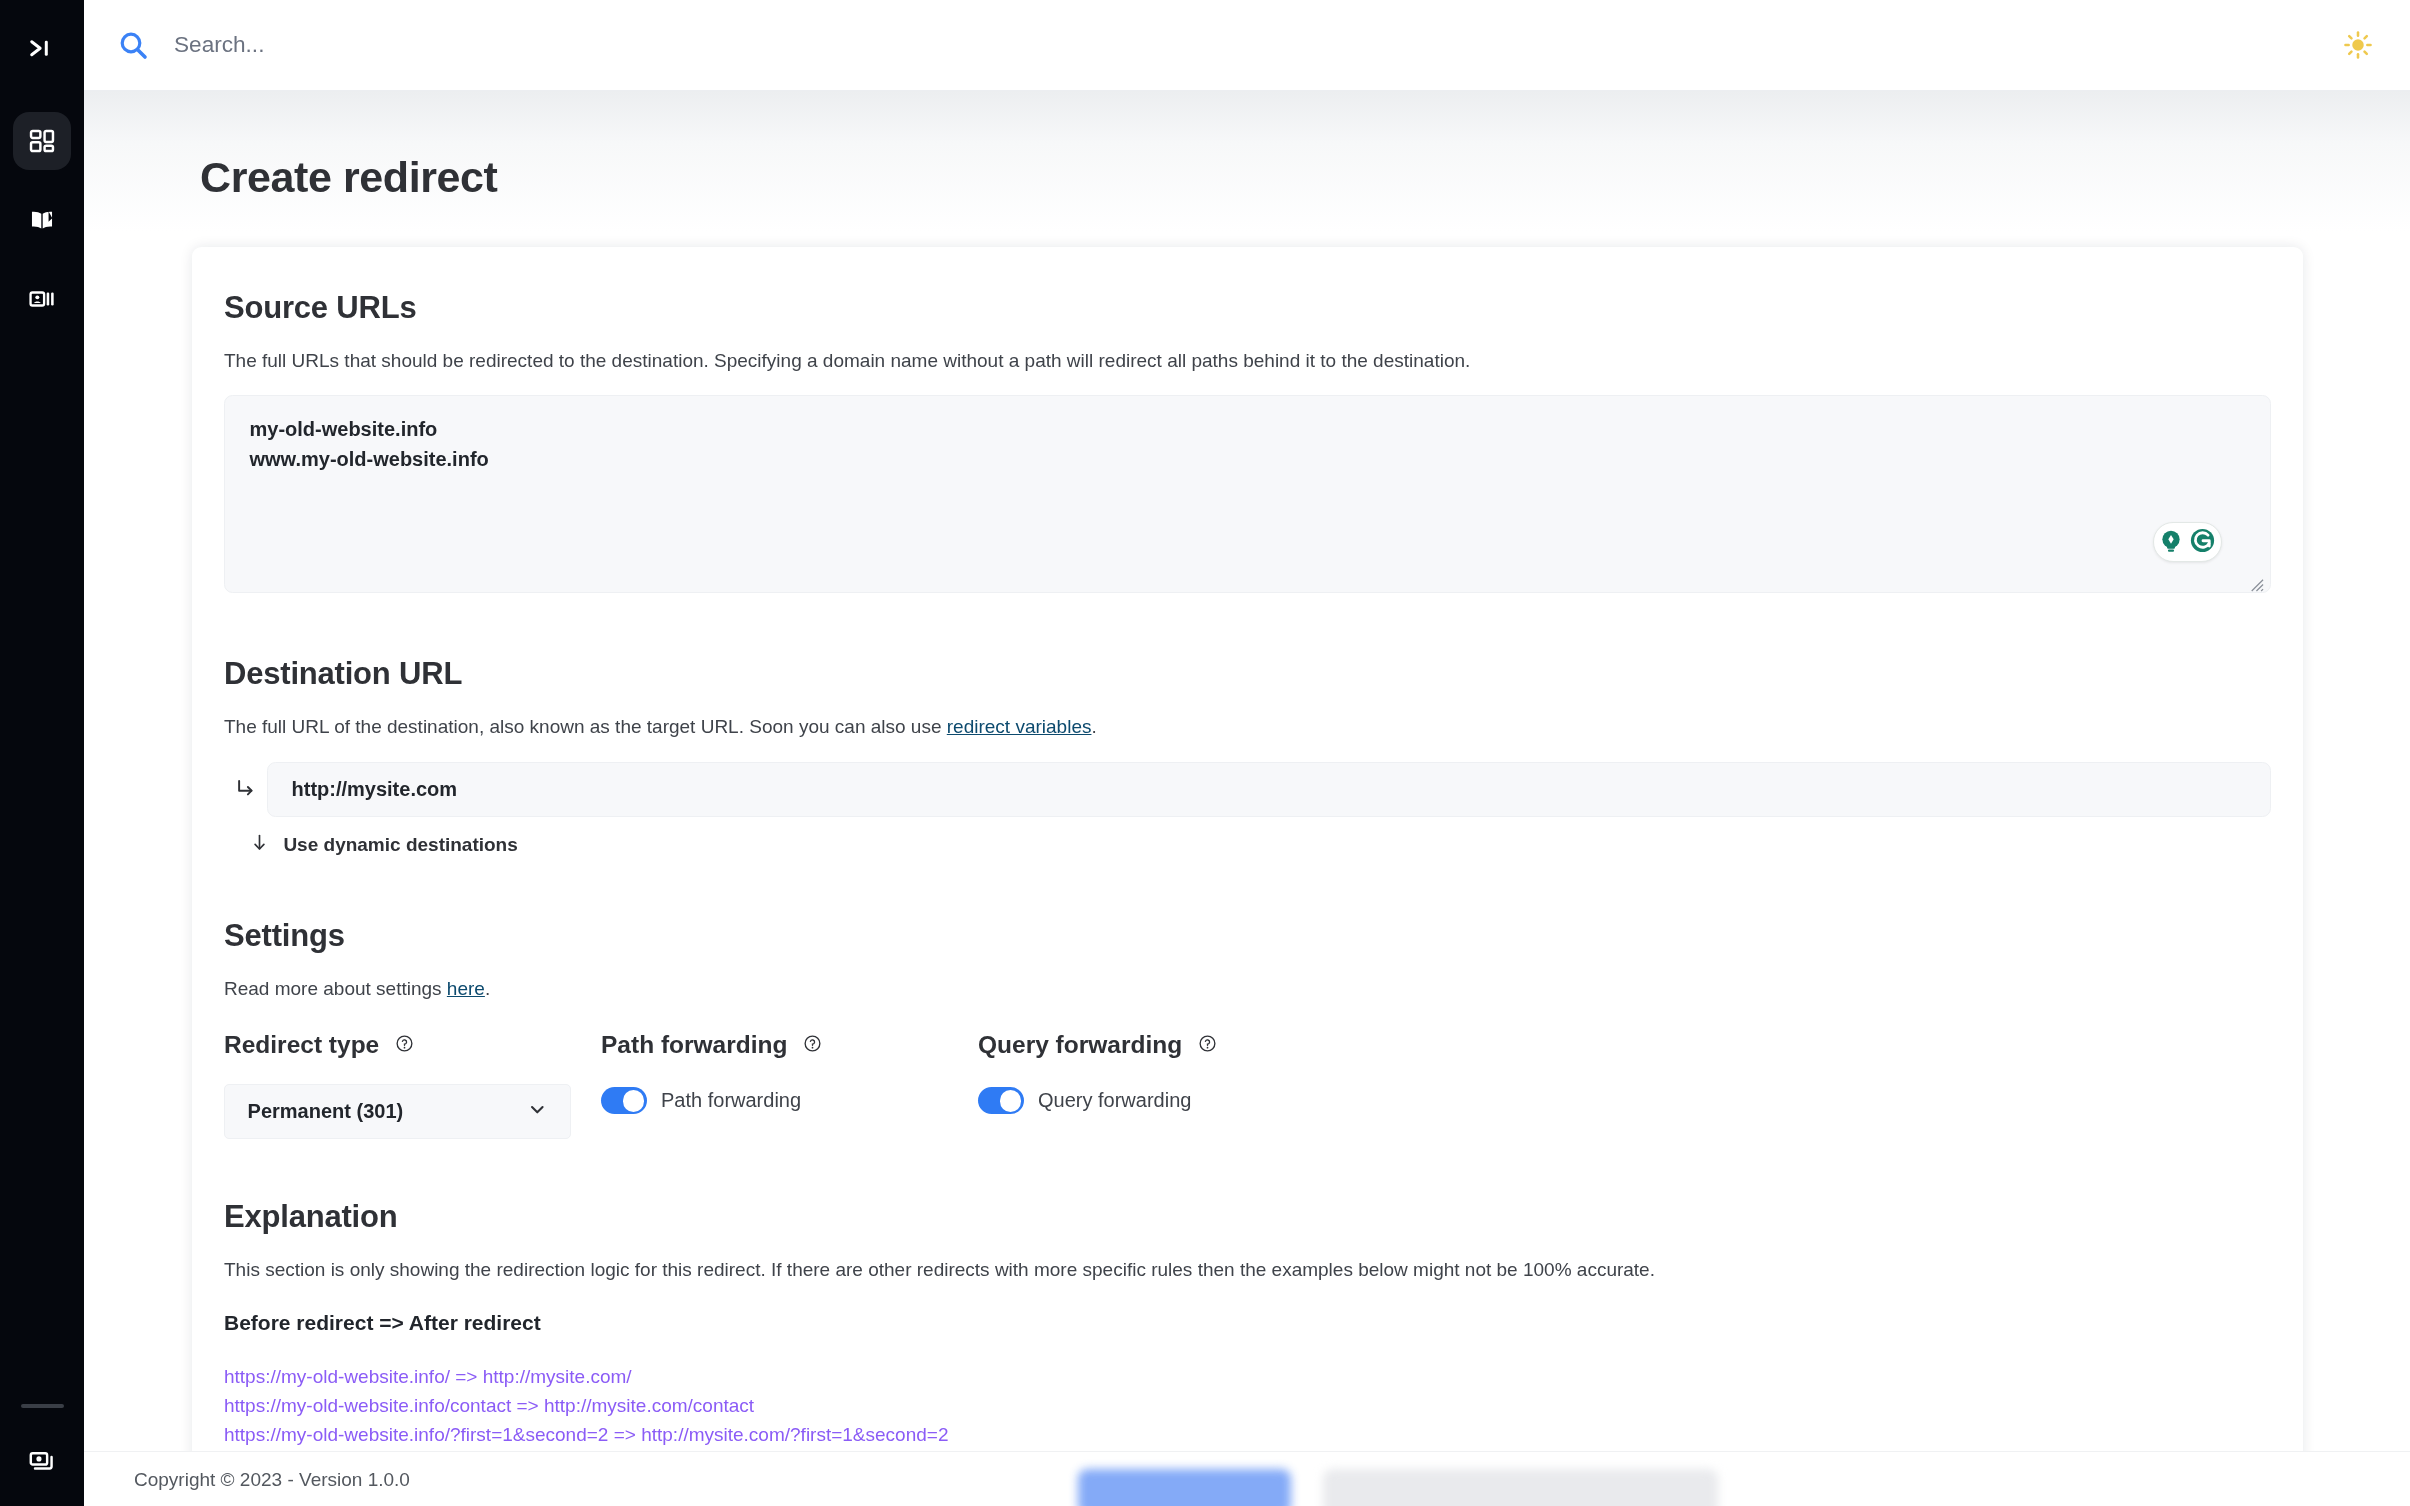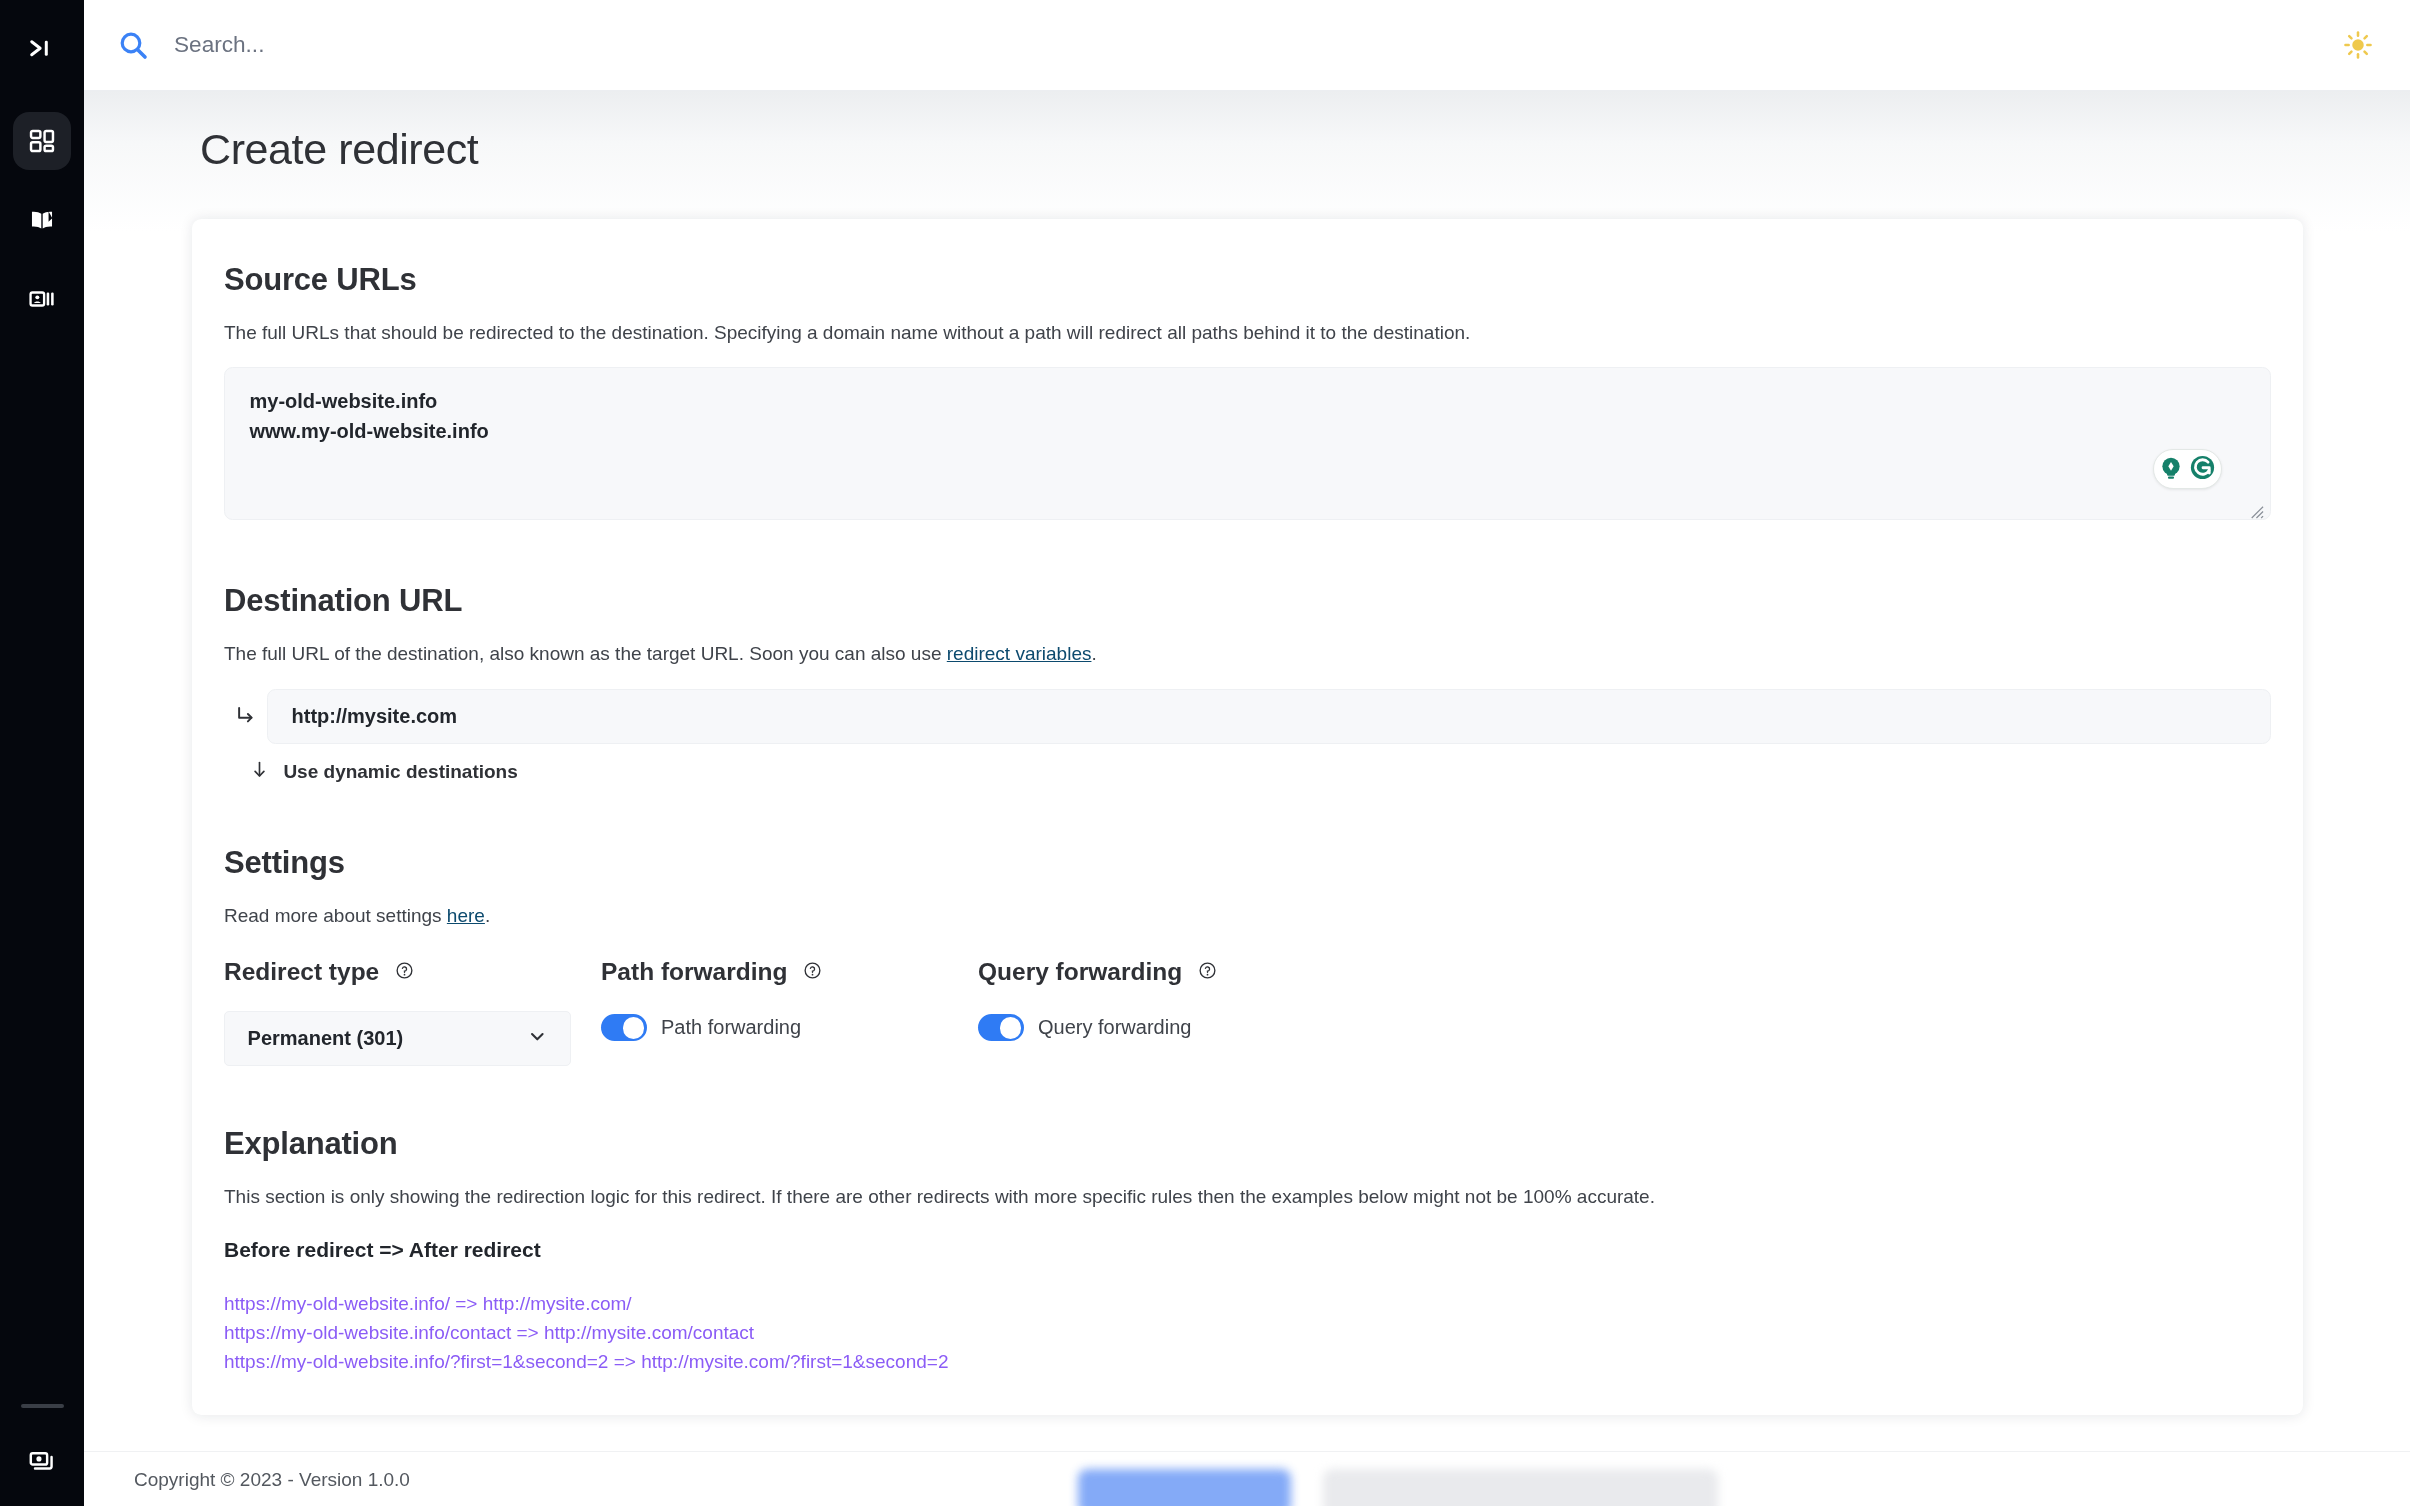--- a/index.html
+++ b/index.html
@@ -100,24 +100,25 @@
 
   
   .content {
     flex: 1 1 auto;
     overflow: hidden;
     position: relative;
     background: linear-gradient(180deg, #eceef0 0%, #f7f8f9 52px, #ffffff 141px);
   }
   .page-title {
     font-size: 43px;
-    font-weight: normal;
+    font-weight: bold;
     color: #2f3136;
     padding: 34px 0 0 116px;
     letter-spacing: -0.4px;
+    margin-top: 28px;
   }
 
   .card {
     margin: 45px 108px 0 108px;
     background: #ffffff;
     border-radius: 9.4px;
     box-shadow: 0 0.9px 13px rgba(18,25,45,0.10);
     padding: 43px 0 38px 0;
     position: relative;
   }
@@ -128,21 +129,21 @@
     letter-spacing: -0.2px;
   }
   p.desc {
     font-size: 19px; color: #3f434a; margin-top: 21.7px; line-height: 1.35;
   }
   a.inline { color: #0c4a6e; text-decoration: underline; }
 
   .textarea-wrap { position: relative; margin-top: 21.7px; }
   .textarea {
     width: 100%;
-    height: 153px;
+    height: 198px;
     background: #f7f8fa;
     border: 0.9px solid #eef0f3;
     border-radius: 8.5px;
     padding: 18px 24.5px;
     font-family: "Liberation Sans", sans-serif;
     font-size: 20px;
     font-weight: bold;
     color: #22262c;
     line-height: 1.5;
     resize: none;

